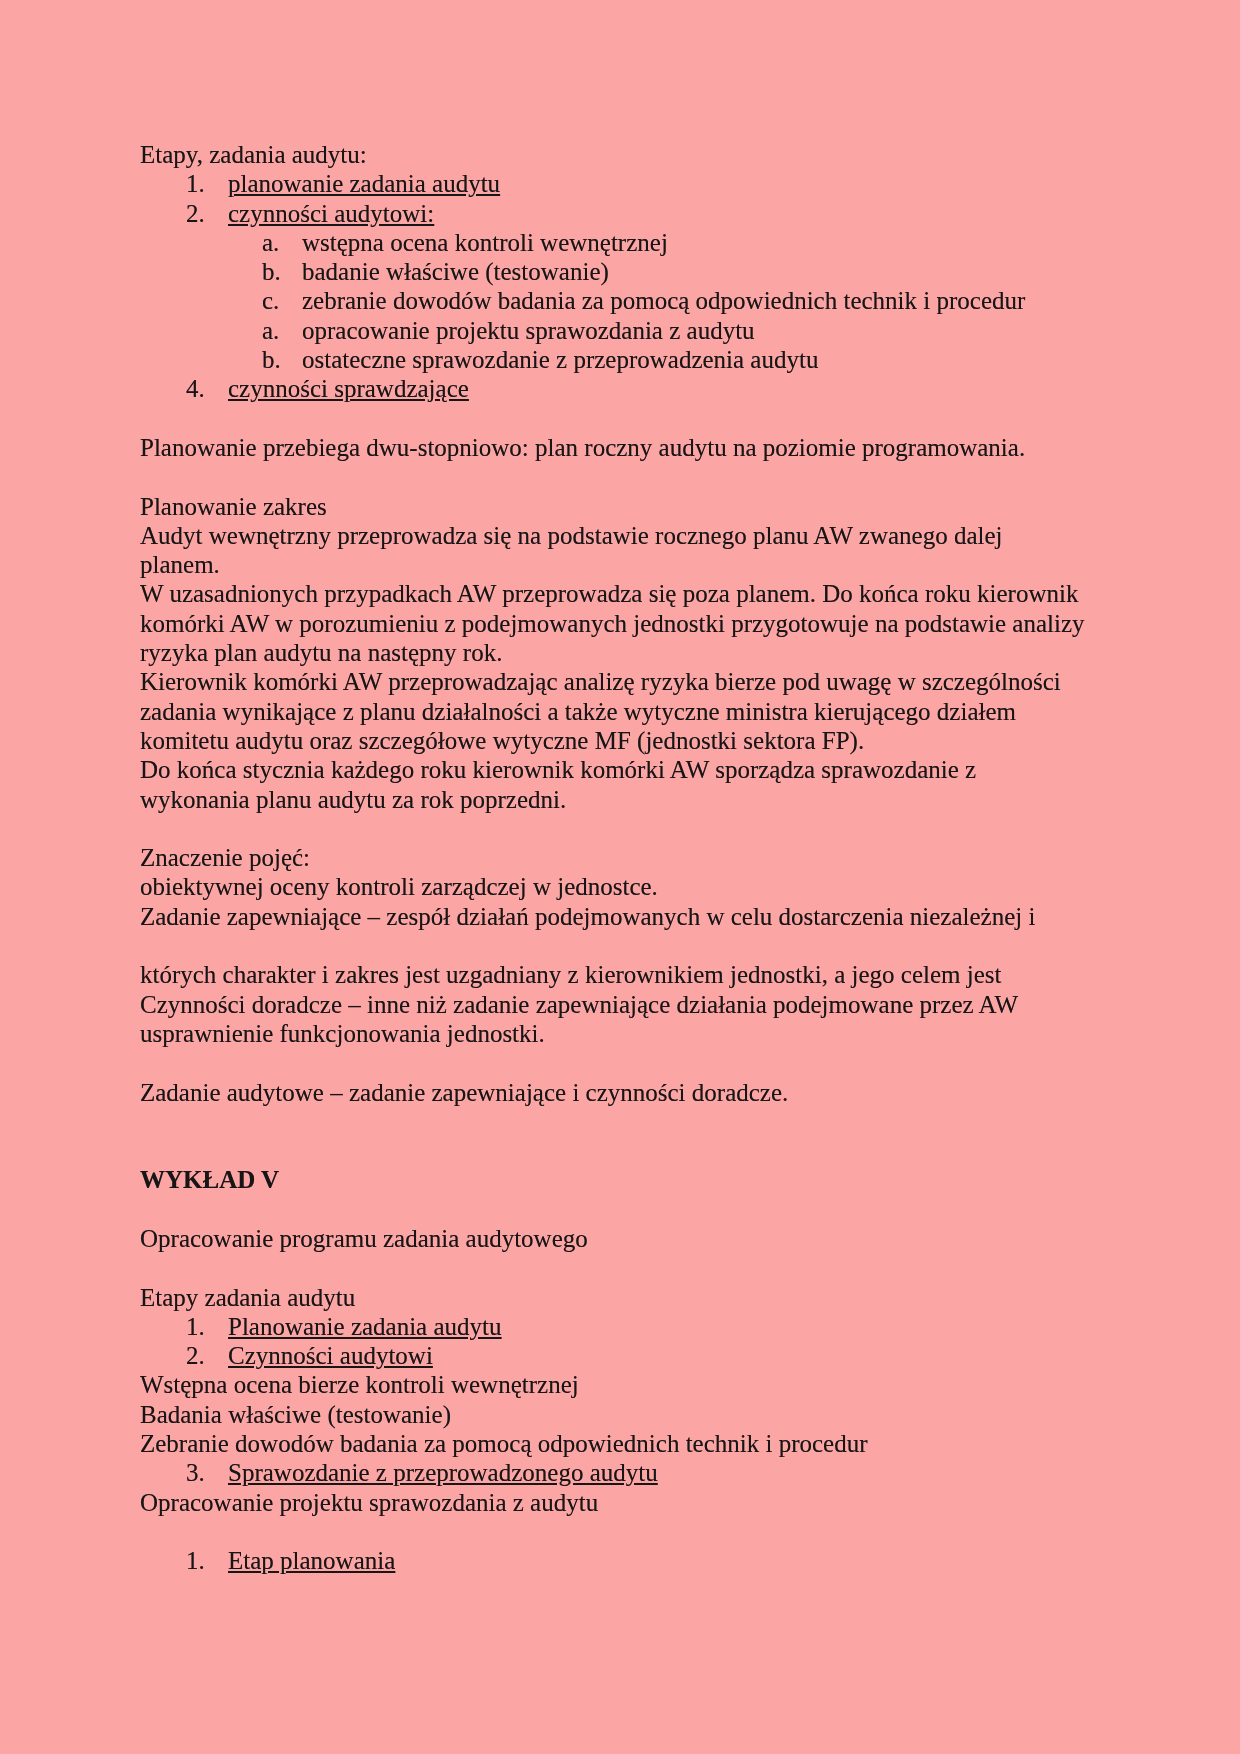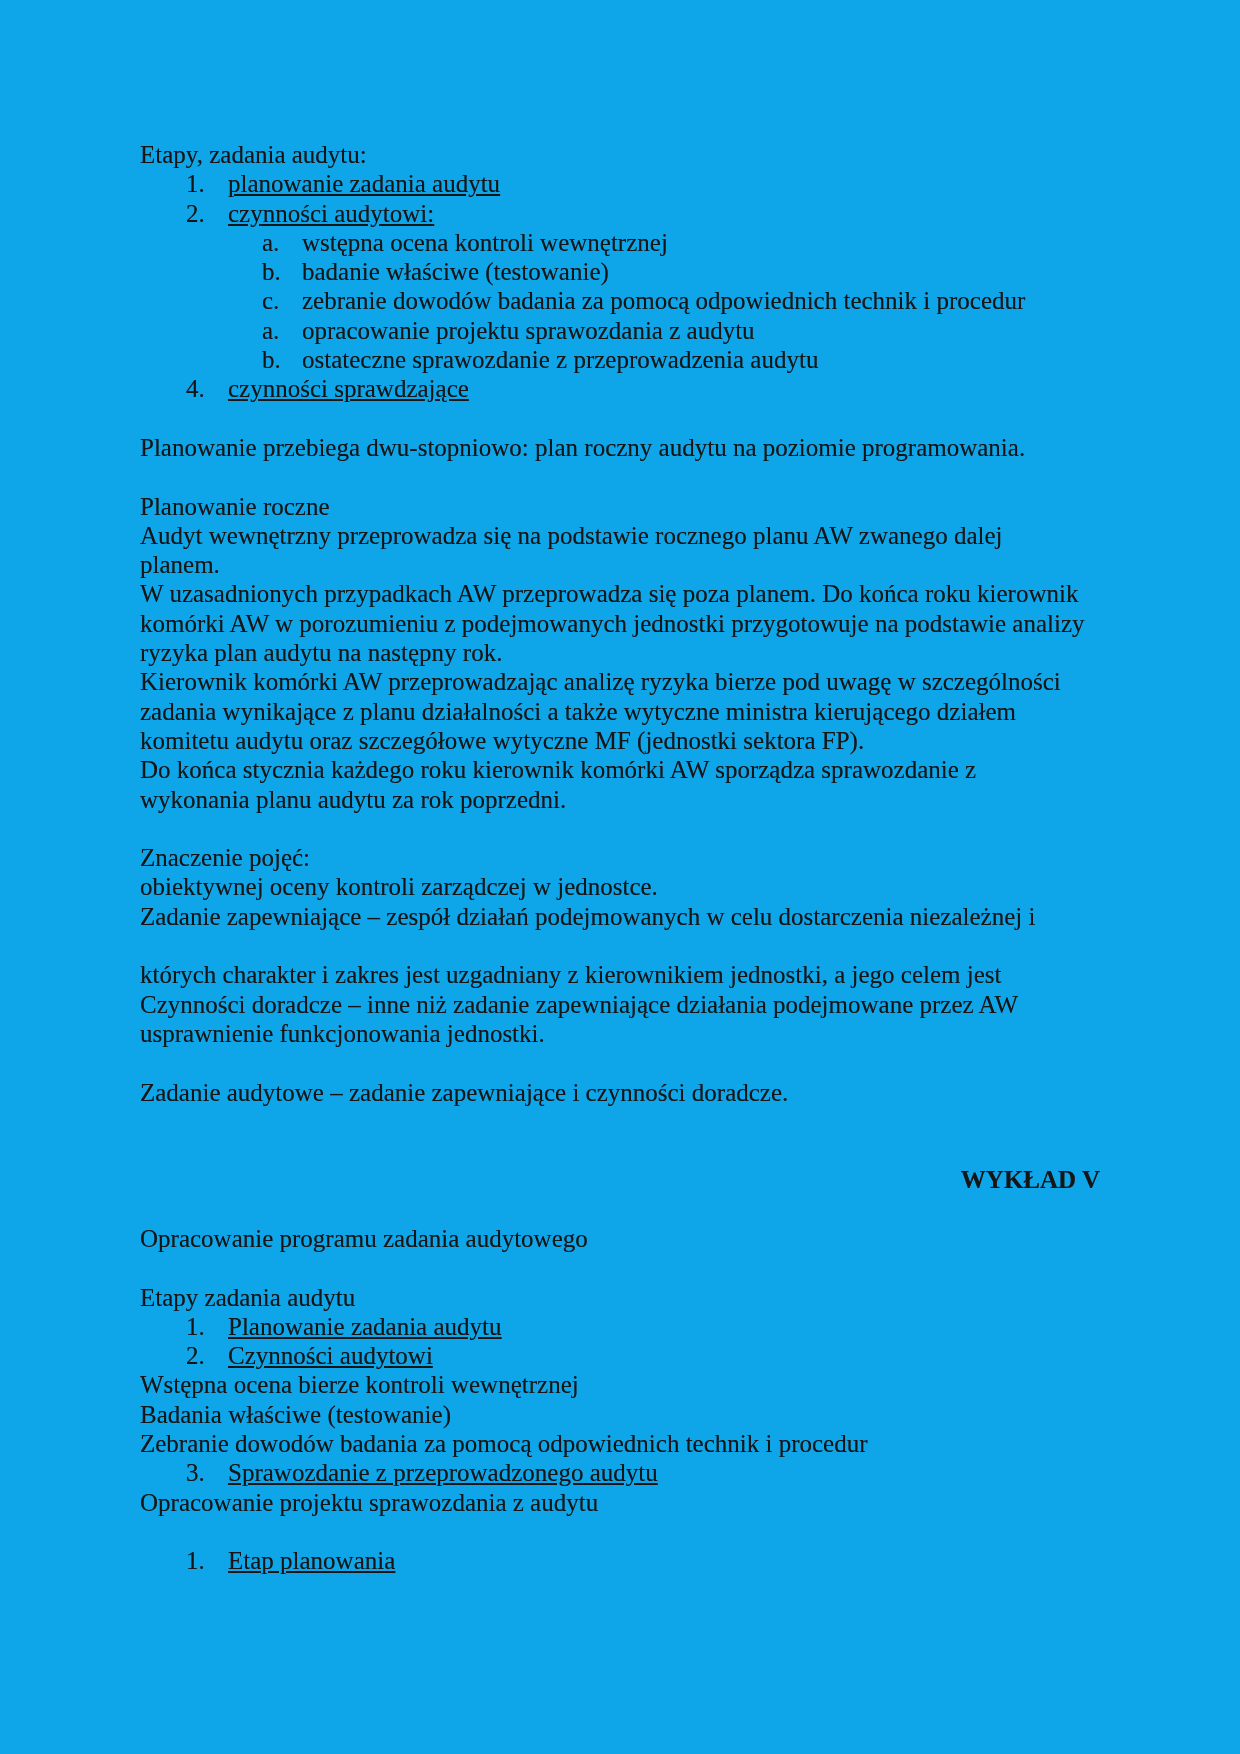--- a/index.html
+++ b/index.html
@@ -11,21 +11,21 @@
     width: 1240px;
     height: 1754px;
     overflow: hidden;
     position: relative;
   }
   .page {
     position: absolute;
     left: 0; top: 0;
     width: 1240px;
     height: 1754px;
-    background: #0ea5e9;
+    background: #fca5a5;
     font-family: "Liberation Serif", "DejaVu Serif", serif;
     font-size: 25px;
     line-height: 29.3px;
     color: #171515;
     text-shadow: 0 0 0.6px rgba(25,20,22,0.45);
   }
   .content {
     position: absolute;
     left: 140px;
     top: 140px;
@@ -36,21 +36,21 @@
     white-space: nowrap;
   }
   .gap {
     height: 29.3px;
   }
   .li1 { padding-left: 46px; text-decoration: underline; }
   .li1 .marker { display: inline-block; width: 42px; }
   .li2 { padding-left: 122px; }
   .li2 .marker { display: inline-block; width: 40px; }
   .h {
-    text-align: right;
+    text-align: left;
     font-weight: bold;
     white-space: nowrap;
   }
 </style>
 </head>
 <body>
 
 <div class="page">
   <div class="content">
       <div class="line p"><span>Etapy, zadania audytu:</span></div>
@@ -58,21 +58,21 @@
       <div class="line li1"><span class="marker">2.</span><span>czynności audytowi:</span></div>
       <div class="line li2"><span class="marker">a.</span><span>wstępna ocena kontroli wewnętrznej</span></div>
       <div class="line li2"><span class="marker">b.</span><span>badanie właściwe (testowanie)</span></div>
       <div class="line li2"><span class="marker">c.</span><span>zebranie dowodów badania za pomocą odpowiednich technik i procedur</span></div>
       <div class="line li2"><span class="marker">a.</span><span>opracowanie projektu sprawozdania z audytu</span></div>
       <div class="line li2"><span class="marker">b.</span><span>ostateczne sprawozdanie z przeprowadzenia audytu</span></div>
       <div class="line li1"><span class="marker">4.</span><span>czynności sprawdzające</span></div>
       <div class="gap"></div>
       <div class="line p"><span>Planowanie przebiega dwu-stopniowo: plan roczny audytu na poziomie programowania.</span></div>
       <div class="gap"></div>
-      <div class="line p"><span>Planowanie roczne</span></div>
+      <div class="line p"><span>Planowanie zakres</span></div>
       <div class="line p"><span>Audyt wewnętrzny przeprowadza się na podstawie rocznego planu AW zwanego dalej</span></div>
       <div class="line p"><span>planem.</span></div>
       <div class="line p"><span>W uzasadnionych przypadkach AW przeprowadza się poza planem. Do końca roku kierownik</span></div>
       <div class="line p"><span>komórki AW w porozumieniu z podejmowanych jednostki przygotowuje na podstawie analizy</span></div>
       <div class="line p"><span>ryzyka plan audytu na następny rok.</span></div>
       <div class="line p"><span>Kierownik komórki AW przeprowadzając analizę ryzyka bierze pod uwagę w szczególności</span></div>
       <div class="line p"><span>zadania wynikające z planu działalności a także wytyczne ministra kierującego działem</span></div>
       <div class="line p"><span>komitetu audytu oraz szczegółowe wytyczne MF (jednostki sektora FP).</span></div>
       <div class="line p"><span>Do końca stycznia każdego roku kierownik komórki AW sporządza sprawozdanie z</span></div>
       <div class="line p"><span>wykonania planu audytu za rok poprzedni.</span></div>

